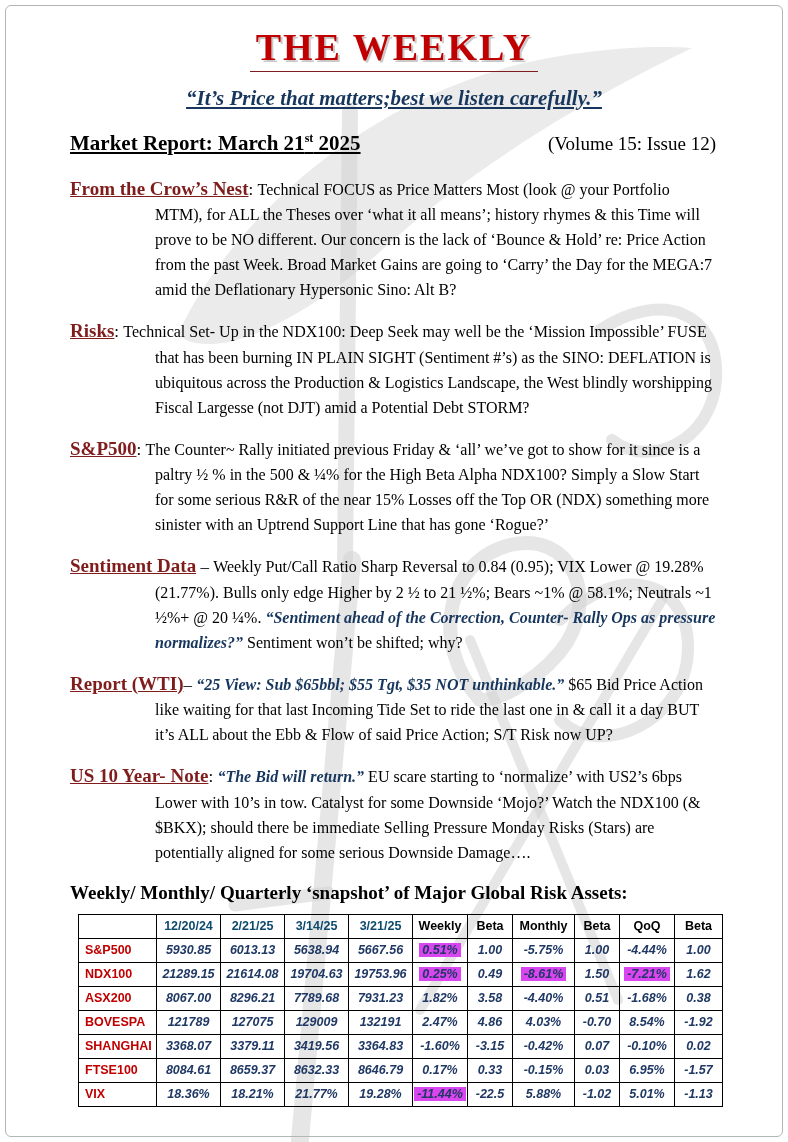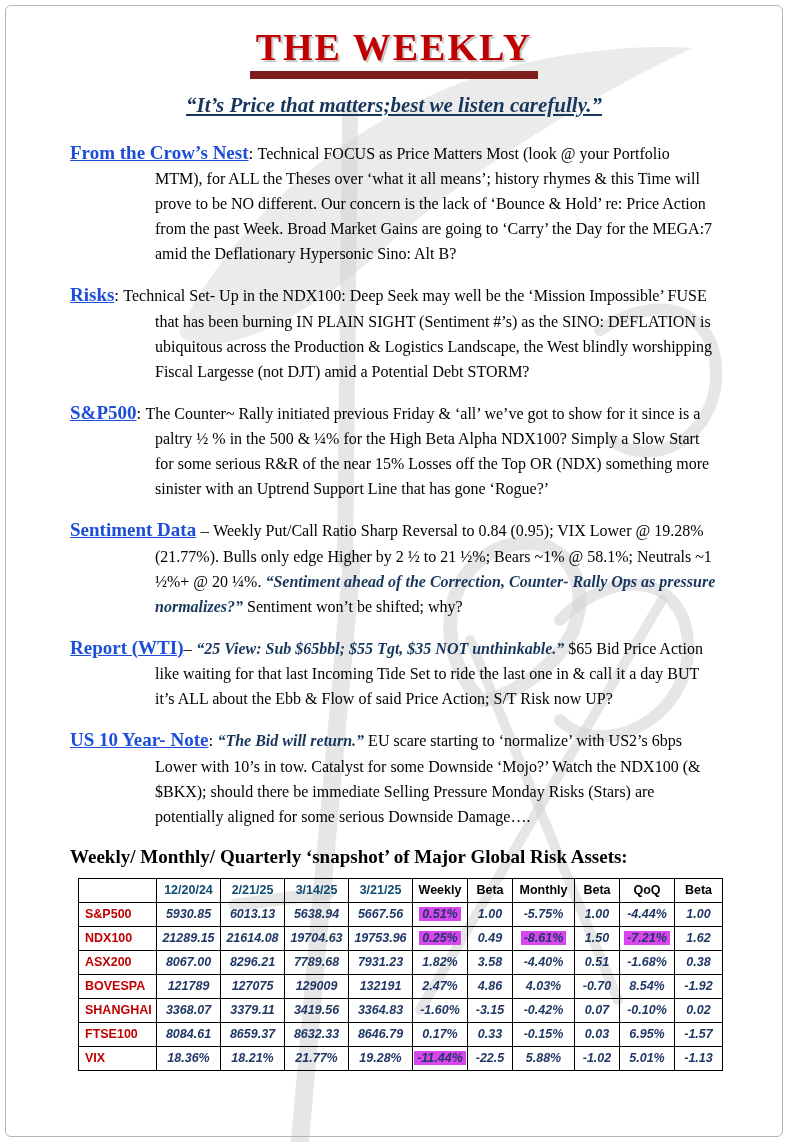--- a/index.html
+++ b/index.html
@@ -27,21 +27,21 @@
   }
   .title{
     text-align:center;
     margin:0 auto 10px auto;
     width:max-content;
     font-size:38px;
     font-weight:bold;
     letter-spacing:2px;
     color:#C00000;
     text-shadow:2px 2px 0 #c9c9c9;
-    border-bottom:8px solid #7f1d1d;
+    border-bottom:1px solid #7f1d1d;
     padding:0 6px 1px 6px;
     line-height:1.15;
   }
   .subtitle{
     text-align:center;
     font-size:21px;
     font-weight:bold;
     font-style:italic;
     color:#17365D;
     text-decoration:underline;
@@ -64,21 +64,21 @@
     padding-right:2px;
   }
   .section{
     font-size:16px;
     line-height:1.56;
     margin:0 0 13px 0;
     padding-left:85px;
     text-indent:-85px;
   }
   .sec-heading{
-    color:#1d4ed8;
+    color:#7f1d1d;
     font-weight:bold;
     font-size:19px;
     text-decoration:underline;
   }
   .sec-sep{font-size:17px;}
   .quote{
     color:#17365D;
     font-weight:bold;
     font-style:italic;
   }
@@ -141,20 +141,24 @@
   </svg>
 
   <div class="frame"></div>
 
   <div class="content">
 
     <div class="title">THE WEEKLY</div>
 
     <div class="subtitle">“It’s Price that matters;best we listen carefully.”</div>
 
+    <div class="report-row">
+      <span class="report-title"><span>Market Report: March 21</span><sup>st</sup><span> 2025</span></span>
+      <span class="volume">(Volume 15: Issue 12)</span>
+    </div>
 
     <p class="section"><span class="sec-heading">From the Crow’s Nest</span><span class="sec-sep">: </span><span>Technical FOCUS as Price Matters Most (look @ your Portfolio MTM), for ALL the Theses over ‘what it all means’; history rhymes &amp; this Time will prove to be NO different. Our concern is the lack of ‘Bounce &amp; Hold’ re: Price Action from the past Week. Broad Market Gains are going to ‘Carry’ the Day for the MEGA:7 amid the Deflationary Hypersonic Sino: Alt B?</span><span class="quote"></span><span></span></p>
 
     <p class="section"><span class="sec-heading">Risks</span><span class="sec-sep">: </span><span>Technical Set- Up in the NDX100: Deep Seek may well be the ‘Mission Impossible’ FUSE that has been burning IN PLAIN SIGHT (Sentiment #’s) as the SINO: DEFLATION is ubiquitous across the Production &amp; Logistics Landscape, the West blindly worshipping Fiscal Largesse (not DJT) amid a Potential Debt STORM?</span><span class="quote"></span><span></span></p>
 
     <p class="section"><span class="sec-heading">S&amp;P500</span><span class="sec-sep">: </span><span>The Counter~ Rally initiated previous Friday &amp; ‘all’ we’ve got to show for it since is a paltry ½ % in the 500 &amp; ¼% for the High Beta Alpha NDX100? Simply a Slow Start for some serious R&amp;R of the near 15% Losses off the Top OR (NDX) something more sinister with an Uptrend Support Line that has gone ‘Rogue?’</span><span class="quote"></span><span></span></p>
 
     <p class="section"><span class="sec-heading">Sentiment Data</span><span class="sec-sep"> – </span><span>Weekly Put/Call Ratio Sharp Reversal to 0.84 (0.95); VIX Lower @ 19.28% (21.77%). Bulls only edge Higher by 2 ½ to 21 ½%; Bears ~1% @ 58.1%; Neutrals ~1 ½%+ @ 20 ¼%. </span><span class="quote">“Sentiment ahead of the Correction, Counter- Rally Ops as pressure normalizes?”</span><span> Sentiment won’t be shifted; why?</span></p>
 
     <p class="section"><span class="sec-heading">Report (WTI)</span><span class="sec-sep">– </span><span></span><span class="quote">“25 View: Sub $65bbl; $55 Tgt, $35 NOT unthinkable.”</span><span> $65 Bid Price Action like waiting for that last Incoming Tide Set to ride the last one in &amp; call it a day BUT it’s ALL about the Ebb &amp; Flow of said Price Action; S/T Risk now UP?</span></p>

